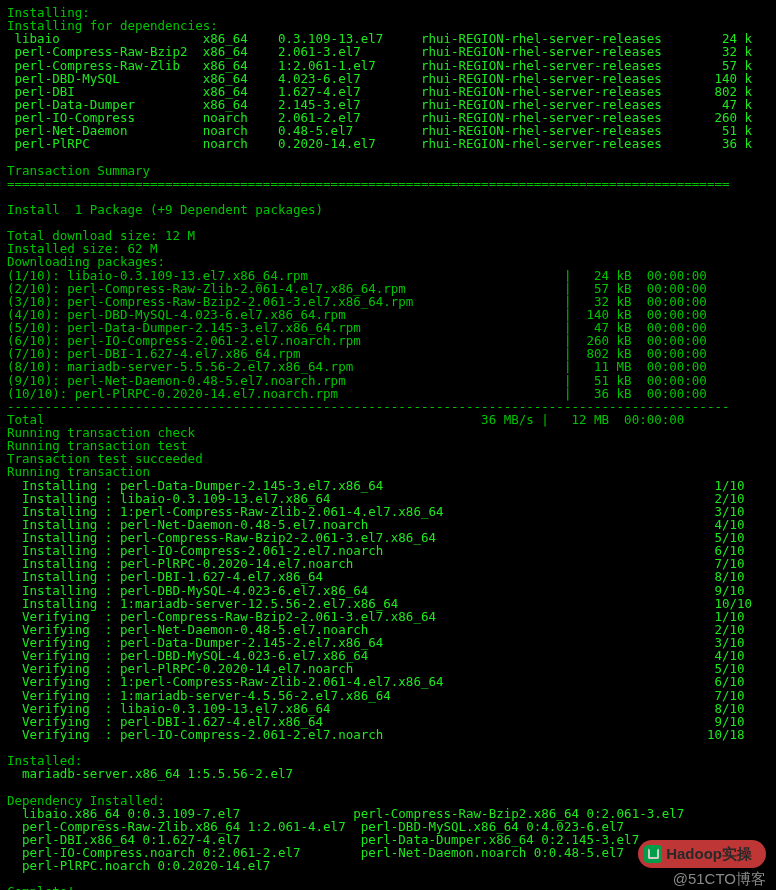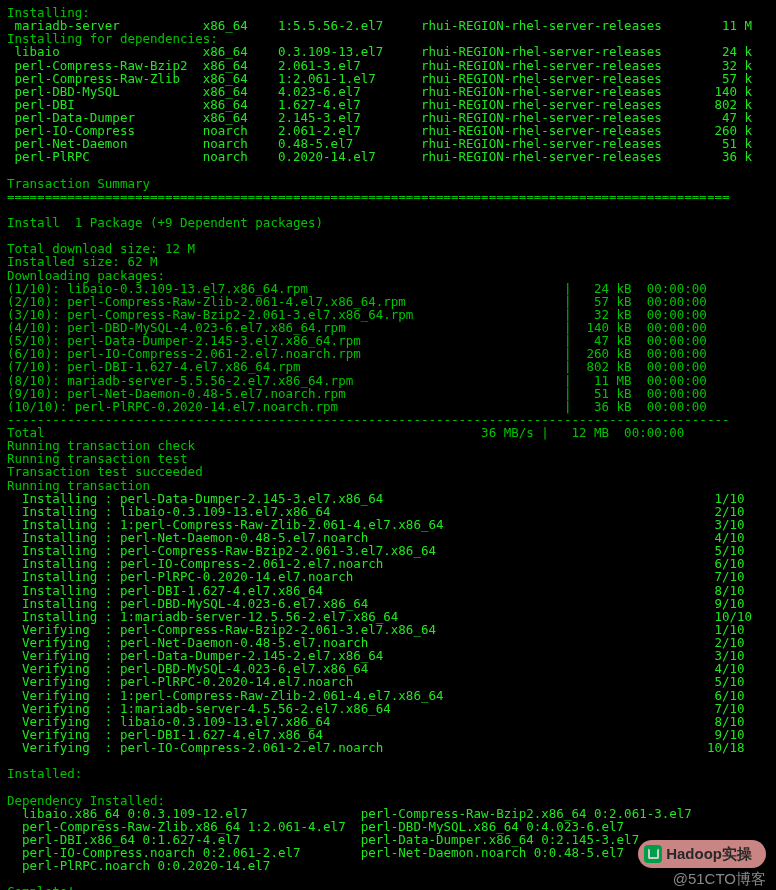--- a/index.html
+++ b/index.html
@@ -1,30 +1,29 @@
 <!DOCTYPE html>
 <html><head>
 <meta charset="utf-8">
 <style>
   html,body{margin:0;padding:0;background:#000;color:#0b0;font-family:"Courier New",monospace;font-size:12.5px;line-height:1.05;width:776px}
   pre{margin:0;padding:6px 7px 22px 7px;white-space:pre;color:#00c400}
   .hl{color:#1fe81f}
   .watermark{position:absolute;bottom:22px;right:10px;opacity:.8}
-  .watermark .bubble{background:#fca5a5;color:#333;border-radius:14px;padding:6px 14px 6px 28px;font-family:sans-serif;font-weight:bold;font-size:15px;display:inline-block;position:relative}
+  .watermark .bubble{background:#ef4444;color:#333;border-radius:14px;padding:6px 14px 6px 28px;font-family:sans-serif;font-weight:bold;font-size:15px;display:inline-block;position:relative}
   .watermark .logo{width:18px;height:18px;background:#00c65a;border-radius:4px;position:absolute;left:6px;top:5px}
   .watermark .logo:before{content:"";position:absolute;width:7px;height:7px;border:2px solid #fff;border-radius:2px;top:3px;left:4px;border-top-color:transparent}
   .cto{position:absolute;bottom:3px;right:10px;color:#888;font-size:15px;font-family:sans-serif}
   .wrap{position:relative;width:776px;height:890px;overflow:hidden}
 </style>
 </head>
 <body>
 
 <div class="wrap">
 <pre id="term">Installing:
-<span class="hl"> mariadb-server           x86_64    1:5.5.56-2.el7     rhui-REGION-rhel-server-releases        11 M</span>
 Installing for dependencies:
 <span class="hl"> libaio                   x86_64    0.3.109-13.el7     rhui-REGION-rhel-server-releases        24 k</span>
 <span class="hl"> perl-Compress-Raw-Bzip2  x86_64    2.061-3.el7        rhui-REGION-rhel-server-releases        32 k</span>
 <span class="hl"> perl-Compress-Raw-Zlib   x86_64    1:2.061-1.el7      rhui-REGION-rhel-server-releases        57 k</span>
 <span class="hl"> perl-DBD-MySQL           x86_64    4.023-6.el7        rhui-REGION-rhel-server-releases       140 k</span>
 <span class="hl"> perl-DBI                 x86_64    1.627-4.el7        rhui-REGION-rhel-server-releases       802 k</span>
 <span class="hl"> perl-Data-Dumper         x86_64    2.145-3.el7        rhui-REGION-rhel-server-releases        47 k</span>
 <span class="hl"> perl-IO-Compress         noarch    2.061-2.el7        rhui-REGION-rhel-server-releases       260 k</span>
 <span class="hl"> perl-Net-Daemon          noarch    0.48-5.el7         rhui-REGION-rhel-server-releases        51 k</span>
 <span class="hl"> perl-PlRPC               noarch    0.2020-14.el7      rhui-REGION-rhel-server-releases        36 k</span>
@@ -68,23 +67,24 @@
 <span class="hl">  Verifying  : perl-Data-Dumper-2.145-2.el7.x86_64                                            3/10</span>
 <span class="hl">  Verifying  : perl-DBD-MySQL-4.023-6.el7.x86_64                                              4/10</span>
 <span class="hl">  Verifying  : perl-PlRPC-0.2020-14.el7.noarch                                                5/10</span>
 <span class="hl">  Verifying  : 1:perl-Compress-Raw-Zlib-2.061-4.el7.x86_64                                    6/10</span>
 <span class="hl">  Verifying  : 1:mariadb-server-4.5.56-2.el7.x86_64                                           7/10</span>
 <span class="hl">  Verifying  : libaio-0.3.109-13.el7.x86_64                                                   8/10</span>
 <span class="hl">  Verifying  : perl-DBI-1.627-4.el7.x86_64                                                    9/10</span>
 <span class="hl">  Verifying  : perl-IO-Compress-2.061-2.el7.noarch                                           10/18</span>
 
 Installed:
+<span class="hl">  mariadb-server.x86_64 1:5.5.56-2.el7</span>
 
 Dependency Installed:
-<span class="hl">  libaio.x86_64 0:0.3.109-12.el7               perl-Compress-Raw-Bzip2.x86_64 0:2.061-3.el7</span>
+<span class="hl">  libaio.x86_64 0:0.3.109-7.el7               perl-Compress-Raw-Bzip2.x86_64 0:2.061-3.el7</span>
 <span class="hl">  perl-Compress-Raw-Zlib.x86_64 1:2.061-4.el7  perl-DBD-MySQL.x86_64 0:4.023-6.el7</span>
 <span class="hl">  perl-DBI.x86_64 0:1.627-4.el7                perl-Data-Dumper.x86_64 0:2.145-3.el7</span>
 <span class="hl">  perl-IO-Compress.noarch 0:2.061-2.el7        perl-Net-Daemon.noarch 0:0.48-5.el7</span>
 <span class="hl">  perl-PlRPC.noarch 0:0.2020-14.el7</span>
 
 Complete!</pre>
 <div class="watermark">
   <div class="bubble"><div class="logo"></div><span>Hadoop实操</span></div>
 </div>
 <div class="cto">@51CTO博客</div>

